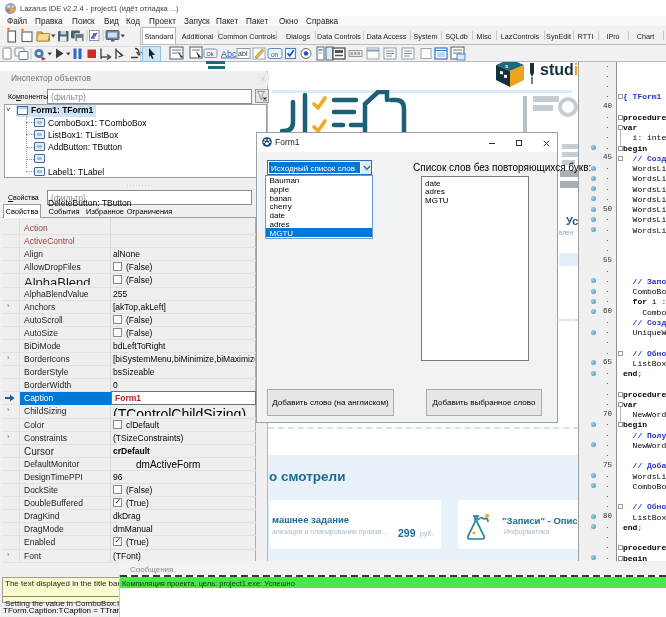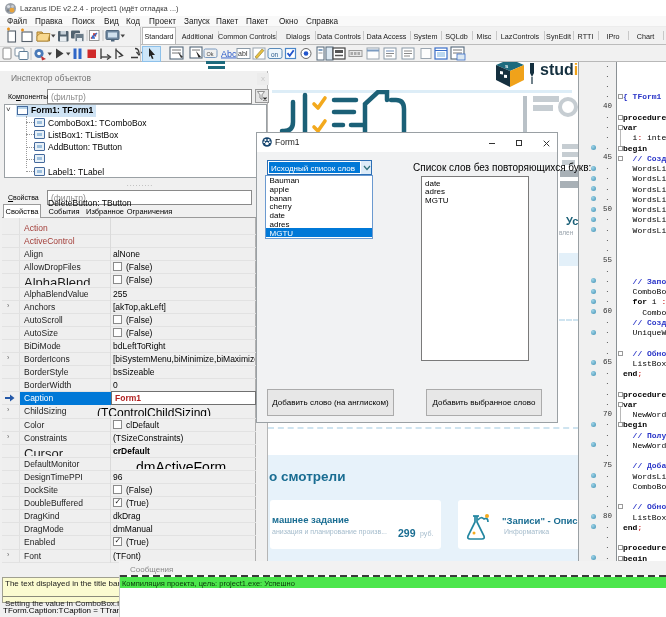--- a/index.html
+++ b/index.html
@@ -456,35 +456,35 @@
 <div class="ab" style="left:20px;top:391.8px;width:91px;height:13.1px;background:#0078d7;z-index:23;"></div>
 <svg class="ab" style="left:5px;top:394.3px;z-index:24;" width="10" height="8" viewBox="0 0 10 8">
     <path d="M0,3 L5,3 L5,0.5 L9.5,4 L5,7.5 L5,5 L0,5 Z" fill="#2458a8"></path>
   </svg>
 <div class="ab" style="left:24px;top:393.3px;width:85px;height:10px;z-index:24;font-size:8.5px;color:#fff;white-space:nowrap;">Caption</div>
 <div class="ab" style="left:111px;top:391.3px;width:145px;height:14.1px;background:#fff;border:1px solid #707070;z-index:23;"></div>
 <div class="ab" style="left:115px;top:393.3px;width:100px;height:10px;z-index:24;font-size:8.5px;font-weight:bold;color:#b22222;">Form1</div>
 <div class="ab" style="left:2px;top:417.5px;width:254px;height:1px;background:#e2e2e2;z-index:22;"></div>
 <div class="ab" style="left:7px;top:406.4px;width:8px;height:9px;z-index:23;font-size:7px;color:#666;">›</div>
 <div class="ab" style="left:24px;top:406.4px;width:86px;height:10px;z-index:23;font-size:8.5px;color:#1c1c1c;white-space:nowrap;overflow:hidden;">ChildSizing</div>
-<div class="ab" style="left:97px;top:406.4px;width:142px;height:10px;z-index:23;font-size:12px;color:#000;white-space:nowrap;overflow:hidden;">(TControlChildSizing)</div>
+<div class="ab" style="left:113px;top:406.4px;width:142px;height:10px;z-index:23;font-size:14px;color:#000;white-space:nowrap;overflow:hidden;">(TControlChildSizing)</div>
 <div class="ab" style="left:2px;top:430.6px;width:254px;height:1px;background:#e2e2e2;z-index:22;"></div>
 <div class="ab" style="left:24px;top:419.5px;width:86px;height:10px;z-index:23;font-size:8.5px;color:#1c1c1c;white-space:nowrap;overflow:hidden;">Color</div>
 <div class="ab" style="left:113px;top:419.5px;width:9px;height:9px;background:#fff;border:1px solid #8a8a8a;z-index:23;"></div>
 <div class="ab" style="left:126px;top:419.5px;width:129px;height:10px;z-index:23;font-size:8.5px;color:#000;white-space:nowrap;overflow:hidden;">clDefault</div>
 <div class="ab" style="left:2px;top:443.7px;width:254px;height:1px;background:#e2e2e2;z-index:22;"></div>
 <div class="ab" style="left:7px;top:432.6px;width:8px;height:9px;z-index:23;font-size:7px;color:#666;">›</div>
 <div class="ab" style="left:24px;top:432.6px;width:86px;height:10px;z-index:23;font-size:8.5px;color:#1c1c1c;white-space:nowrap;overflow:hidden;">Constraints</div>
 <div class="ab" style="left:113px;top:432.6px;width:142px;height:10px;z-index:23;font-size:8.5px;color:#000;white-space:nowrap;overflow:hidden;">(TSizeConstraints)</div>
 <div class="ab" style="left:2px;top:456.8px;width:254px;height:1px;background:#e2e2e2;z-index:22;"></div>
-<div class="ab" style="left:24px;top:445.7px;width:86px;height:10px;z-index:23;font-size:13px;color:#1c1c1c;white-space:nowrap;overflow:hidden;">Cursor</div>
+<div class="ab" style="left:24px;top:445.7px;width:86px;height:10px;z-index:23;font-size:10px;color:#1c1c1c;white-space:nowrap;overflow:hidden;">Cursor</div>
 <div class="ab" style="left:113px;top:445.7px;width:142px;height:10px;z-index:23;font-size:8.5px;color:#000;white-space:nowrap;overflow:hidden;font-weight:bold;">crDefault</div>
 <div class="ab" style="left:2px;top:469.9px;width:254px;height:1px;background:#e2e2e2;z-index:22;"></div>
 <div class="ab" style="left:24px;top:458.8px;width:86px;height:10px;z-index:23;font-size:8.5px;color:#1c1c1c;white-space:nowrap;overflow:hidden;">DefaultMonitor</div>
-<div class="ab" style="left:113px;top:458.8px;width:142px;height:10px;z-index:23;font-size:14px;color:#000;white-space:nowrap;overflow:hidden;padding-left:23px;">dmActiveForm</div>
+<div class="ab" style="left:113px;top:458.8px;width:142px;height:10px;z-index:23;font-size:10px;color:#000;white-space:nowrap;overflow:hidden;padding-left:23px;">dmActiveForm</div>
 <div class="ab" style="left:2px;top:483px;width:254px;height:1px;background:#e2e2e2;z-index:22;"></div>
 <div class="ab" style="left:24px;top:471.9px;width:86px;height:10px;z-index:23;font-size:8.5px;color:#1c1c1c;white-space:nowrap;overflow:hidden;">DesignTimePPI</div>
 <div class="ab" style="left:113px;top:471.9px;width:142px;height:10px;z-index:23;font-size:8.5px;color:#000;white-space:nowrap;overflow:hidden;">96</div>
 <div class="ab" style="left:2px;top:496.1px;width:254px;height:1px;background:#e2e2e2;z-index:22;"></div>
 <div class="ab" style="left:24px;top:485px;width:86px;height:10px;z-index:23;font-size:8.5px;color:#1c1c1c;white-space:nowrap;overflow:hidden;">DockSite</div>
 <div class="ab" style="left:113px;top:485px;width:9px;height:9px;background:#fff;border:1px solid #8a8a8a;z-index:23;position:absolute;"></div>
 <div class="ab" style="left:126px;top:485px;width:129px;height:10px;z-index:23;font-size:8.5px;color:#000;white-space:nowrap;overflow:hidden;">(False)</div>
 <div class="ab" style="left:2px;top:509.2px;width:254px;height:1px;background:#e2e2e2;z-index:22;"></div>
 <div class="ab" style="left:24px;top:498.1px;width:86px;height:10px;z-index:23;font-size:8.5px;color:#1c1c1c;white-space:nowrap;overflow:hidden;">DoubleBuffered</div>
 <div class="ab" style="left:113px;top:498.1px;width:9px;height:9px;background:#fff;border:1px solid #8a8a8a;z-index:23;position:absolute;">

